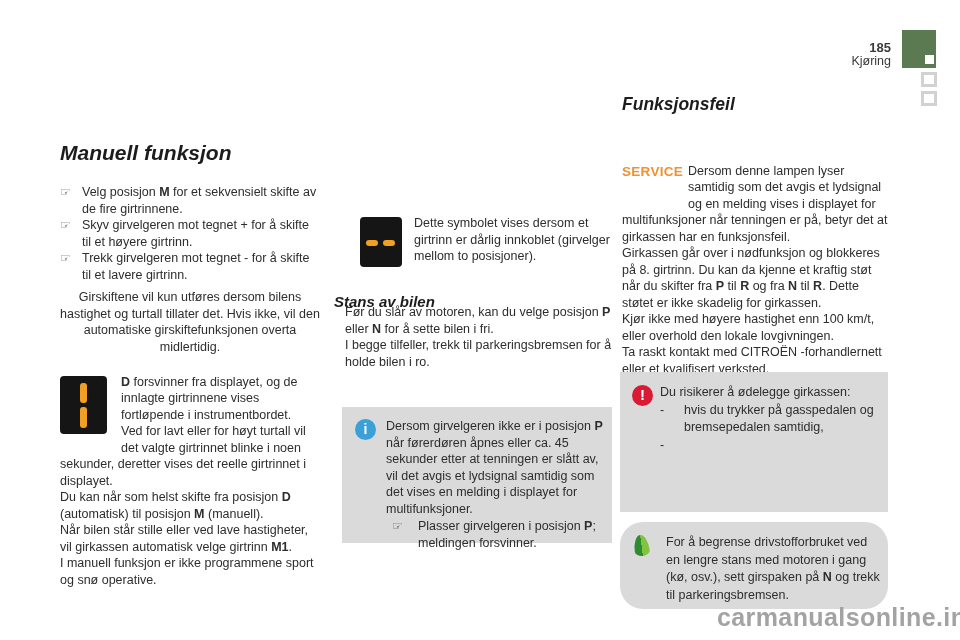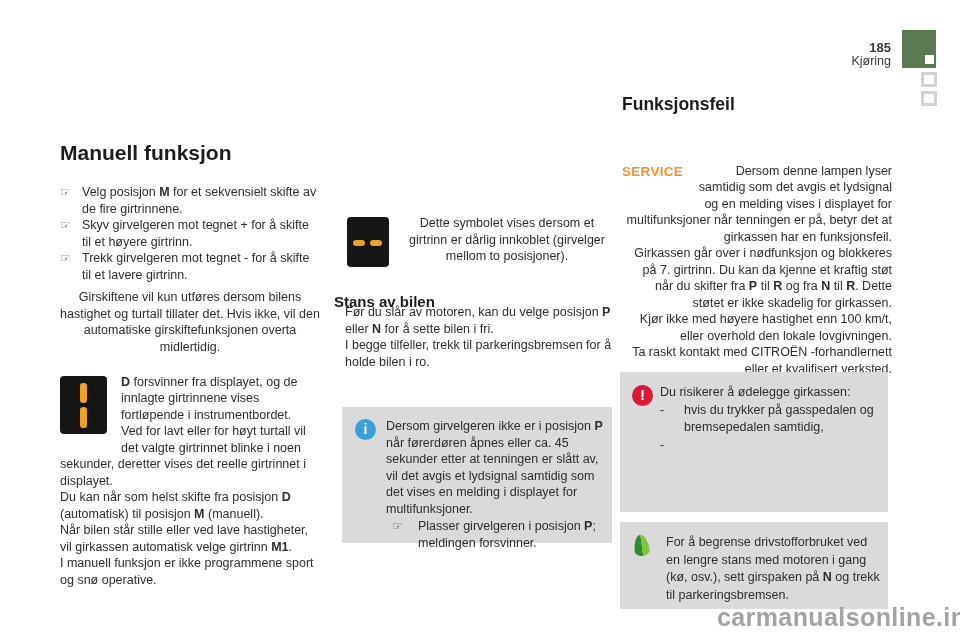--- a/index.html
+++ b/index.html
@@ -12,63 +12,63 @@
   .page-num { position:absolute; top:40px; right:69px; font-size:13px; font-weight:bold; color:#3a3a3a; }
   .chapter  { position:absolute; top:54px; right:69px; font-size:12.5px; color:#3a3a3a; }
   .tab-green { position:absolute; left:902px; top:30px; width:34px; height:38px; background:#5c7a52; }
   .tab-notch { position:absolute; right:2px; bottom:4px; width:9px; height:9px; background:#ffffff; }
   .tab-sq { position:absolute; left:921px; width:10px; height:9px; background:#ffffff; border:3px solid #d2d2d2; }
   .tab-sq.s1 { top:72px; } .tab-sq.s2 { top:91px; }
 
   
   .body-txt { font-size:12.5px; line-height:16.5px; color:#2d2d2d; }
   .pre { white-space:pre-line; }
-  h2.sec { margin:0; color:#1c1c1c; font-weight:bold; }
+  h2.sec { margin:0; color:#1c1c1c; font-weight:bold;font-style:italic; }
 
   
   .l-title { position:absolute; left:60px; top:141px; font-size:21px; }
   .l-bullets { position:absolute; left:60px; top:184px; width:260px; }
   .bullet { display:flex; }
   .hand { flex:0 0 22px; font-family:"DejaVu Sans",sans-serif; font-size:12px; color:#454545; }
   .l-para { position:absolute; left:60px; top:289px; width:260px;text-align:center; }
   .l-display { position:absolute; left:60px; top:357px; width:262px; }
 
   
   .seg { background:#151515; border-radius:4px; position:relative; }
   .seg1 { float:left; width:47px; height:58px; margin:2px 14px 12px 0; }
   .seg1 .bar { position:absolute; left:20px; width:7px; background:#f2a024; border-radius:3px; }
   .seg1 .bar.t { top:7px; height:20px; } .seg1 .bar.b { top:31px; height:21px; }
   .seg2 { float:left; width:42px; height:50px; margin:2px 12px 4px 0; }
   .seg2 .dashbar { position:absolute; top:23px; width:12px; height:6px; background:#f2a024; border-radius:3px; }
   .seg2 .dashbar.l { left:6px; } .seg2 .dashbar.r { left:23px; }
 
   
   .m-title1 { position:absolute; left:345px; top:172px; font-size:16px; white-space:nowrap; }
-  .m-invalid { position:absolute; left:347px; top:215px; width:266px;text-align:center; }
+  .m-invalid { position:absolute; left:360px; top:215px; width:266px; }
   .m-title2 { position:absolute; left:334px; top:293px; font-size:15px; }
   .m-stop { position:absolute; left:345px; top:304px; width:268px; }
 
   .gray-box { background:#dadada; box-sizing:border-box; position:absolute; }
   .info-box { left:342px; top:407px; width:270px; height:136px; padding:11px 8px 0 44px; }
   .round-icon { position:absolute; left:13px; top:12px; width:21px; height:21px; border-radius:50%;
                 color:#ffffff; font-weight:bold; text-align:center; }
   .info-icon { background:#3aa0d6; font-size:14px; line-height:21px; }
   .action { display:flex; margin-top:1px; }
   .action .hand { flex:0 0 26px; padding-left:6px; }
 
   
   .r-title { position:absolute; left:622px; top:94px; font-size:17.5px; }
-  .r-fault { position:absolute; left:622px; top:146px; width:270px;text-align:right; }
+  .r-fault { position:absolute; left:622px; top:146px; width:270px; }
   .service-lamp { float:left; width:60px; height:36px; margin:1px 6px 4px 0;
                   color:#f0922d; font-weight:bold; font-size:13.5px; letter-spacing:0.3px; }
   .warn-box { left:620px; top:372px; width:268px; height:140px; padding:12px 10px 0 40px; line-height:17.5px; }
   .warn-icon { background:#da1a32; font-size:15px; line-height:20px; top:13px; left:12px; }
   .warn-item { display:flex; }
   .warn-item .dash { flex:0 0 24px; }
-  .eco-box { left:620px; top:522px; width:268px; height:87px; padding:12px 8px 0 46px; line-height:17.5px; }
+  .eco-box { left:620px; top:522px; width:268px; height:87px; padding:12px 8px 0 46px; line-height:17.5px;border-radius:23px; }
   .eco-leaf { position:absolute; left:14px; top:13px; width:15px; height:21px;
               background:linear-gradient(90deg,#2e8b30 50%,#82c341 50%);
               border-radius:50% 50% 50% 50% / 75% 75% 25% 25%;
               transform:rotate(-8deg); }
 
   .watermark { position:absolute; left:677px; top:603px; font-size:25px; font-weight:bold;
                color:#a3a3a3; letter-spacing:0.4px;margin-left:40px; }
   b, .rich-b { font-weight:bold; }
 </style>
 </head>
@@ -132,21 +132,21 @@
     <div class="action">
       <span class="hand">☞</span>
       <span><span>Plasser girvelgeren i posisjon </span><span class="rich-b">P</span><span>; meldingen forsvinner.</span></span>
     </div>
   </div>
 
   <h2 class="sec r-title">Funksjonsfeil</h2>
 
   <div class="r-fault body-txt pre">
     <span class="service-lamp">SERVICE</span><span><span>Dersom denne lampen lyser samtidig som det avgis et lydsignal og en melding vises i displayet for multifunksjoner når tenningen er på, betyr det at girkassen har en funksjonsfeil.
-Girkassen går over i nødfunksjon og blokkeres på 7. girtrinn. Du kan da kjenne et kraftig støt når du skifter fra </span><span class="rich-b">P</span><span> til </span><span class="rich-b">R</span><span> og fra </span><span class="rich-b">N</span><span> til </span><span class="rich-b">R</span><span>. Dette støtet er ikke skadelig for girkassen.
+Girkassen går over i nødfunksjon og blokkeres på 8. girtrinn. Du kan da kjenne et kraftig støt når du skifter fra </span><span class="rich-b">P</span><span> til </span><span class="rich-b">R</span><span> og fra </span><span class="rich-b">N</span><span> til </span><span class="rich-b">R</span><span>. Dette støtet er ikke skadelig for girkassen.
 Kjør ikke med høyere hastighet enn 100 km/t, eller overhold den lokale lovgivningen.
 Ta raskt kontakt med CITROËN -forhandlernett eller et kvalifisert verksted.</span></span>
   </div>
 
   <div class="gray-box warn-box body-txt">
     <span class="round-icon warn-icon">!</span>
     <div><span>Du risikerer å ødelegge girkassen:</span></div>
     <div class="warn-item">
       <span class="dash">-</span>
       <span><span>hvis du trykker på gasspedalen og bremsepedalen samtidig,</span></span>

